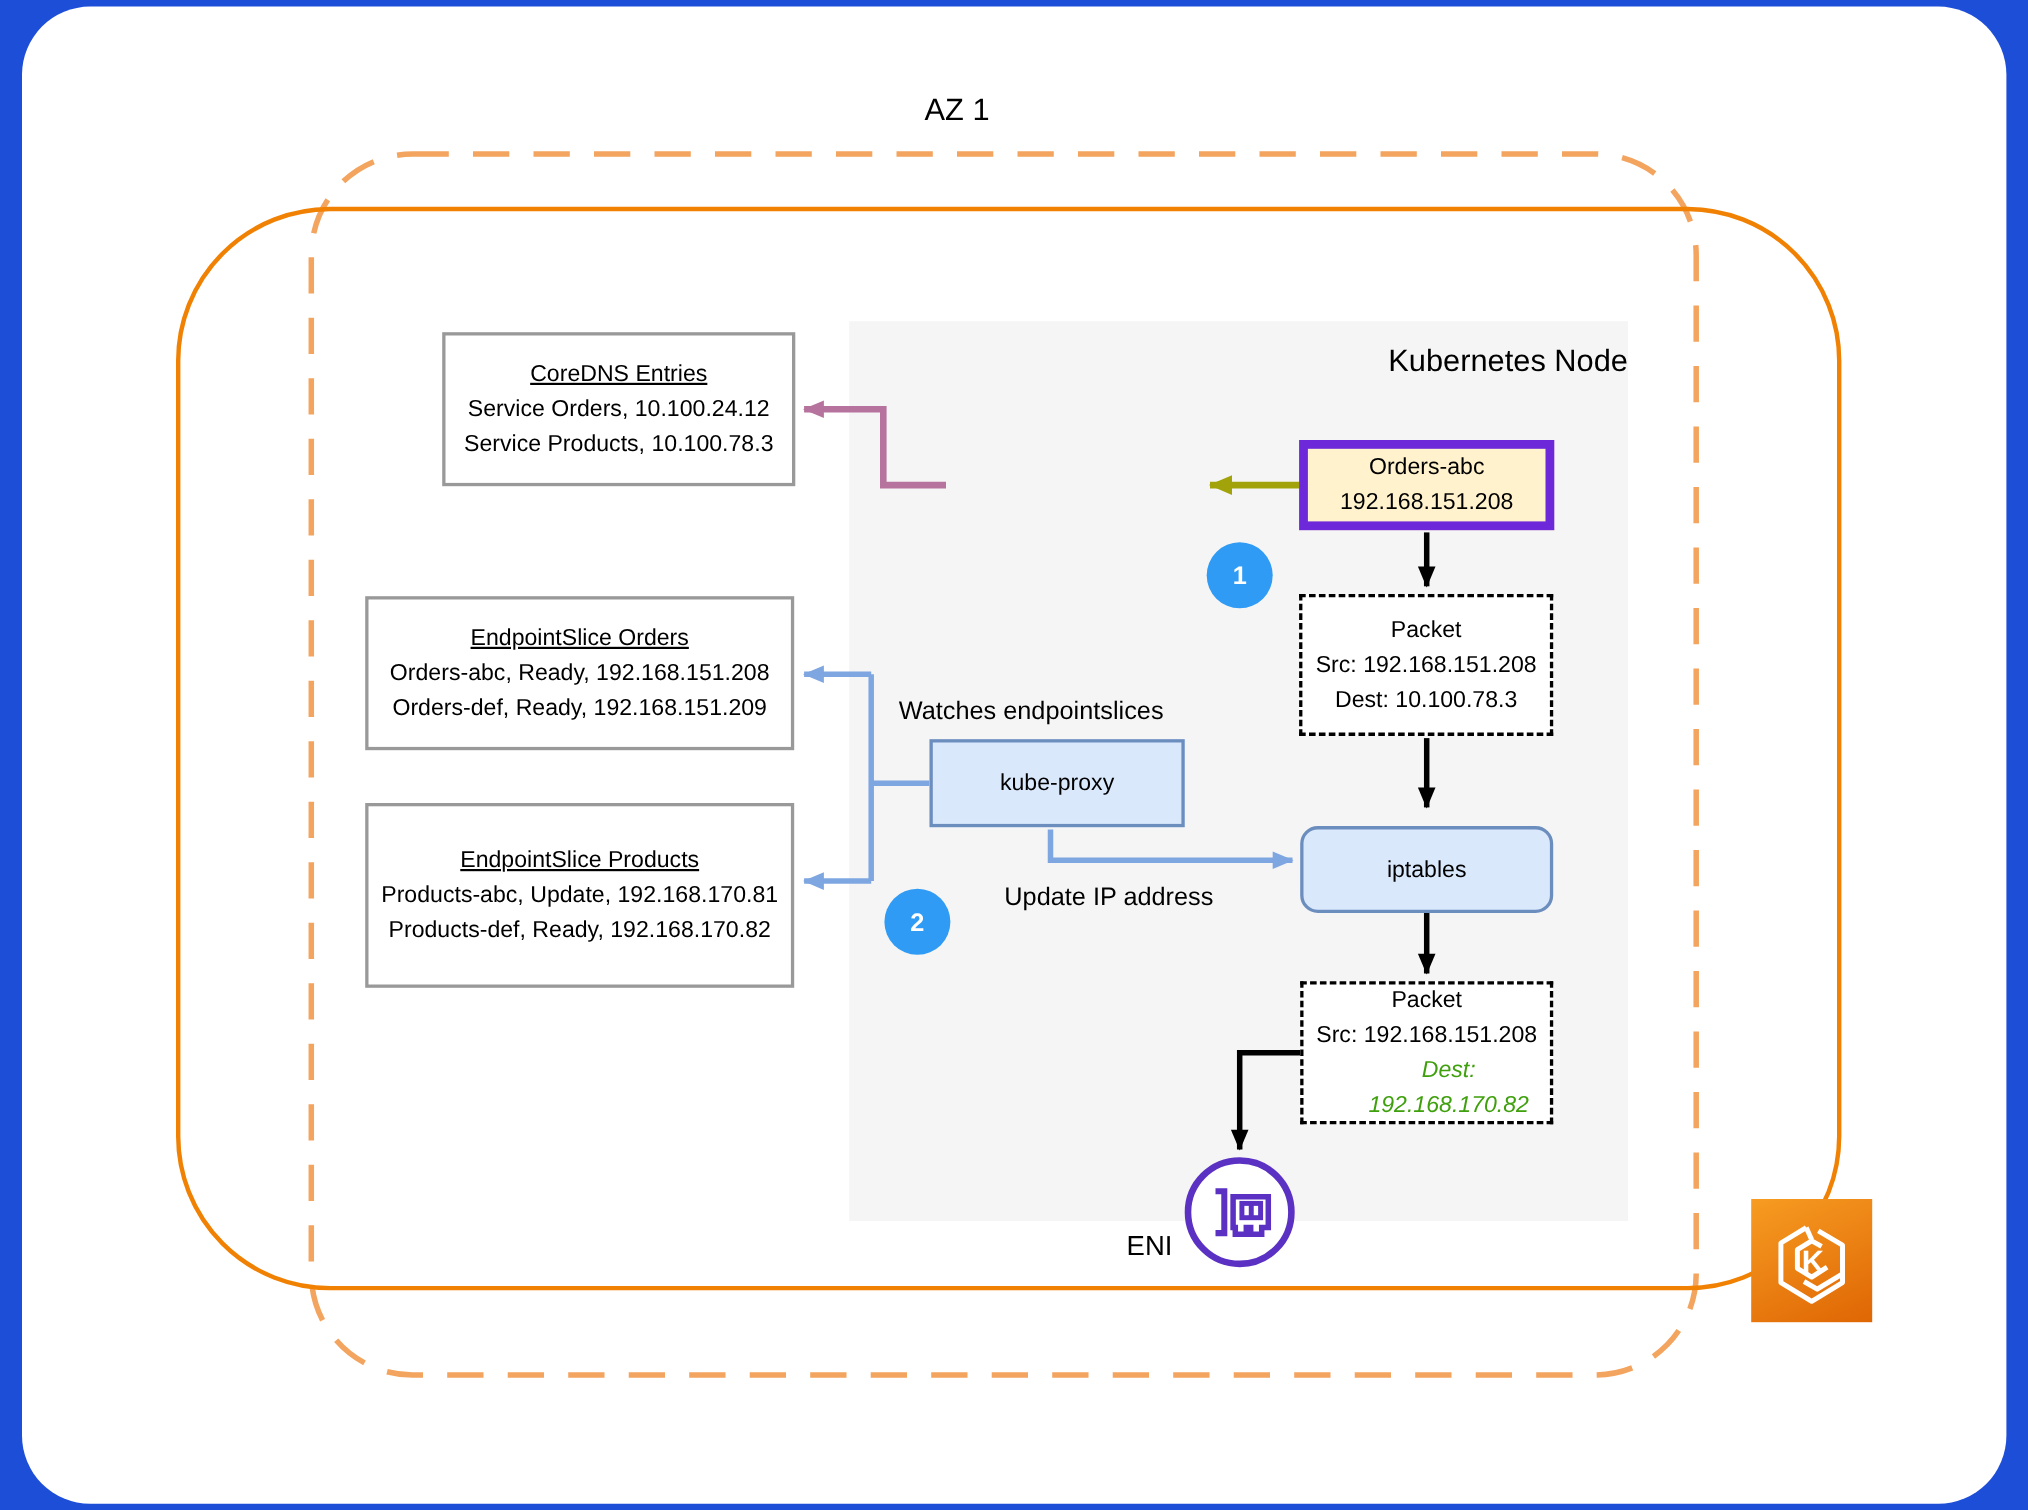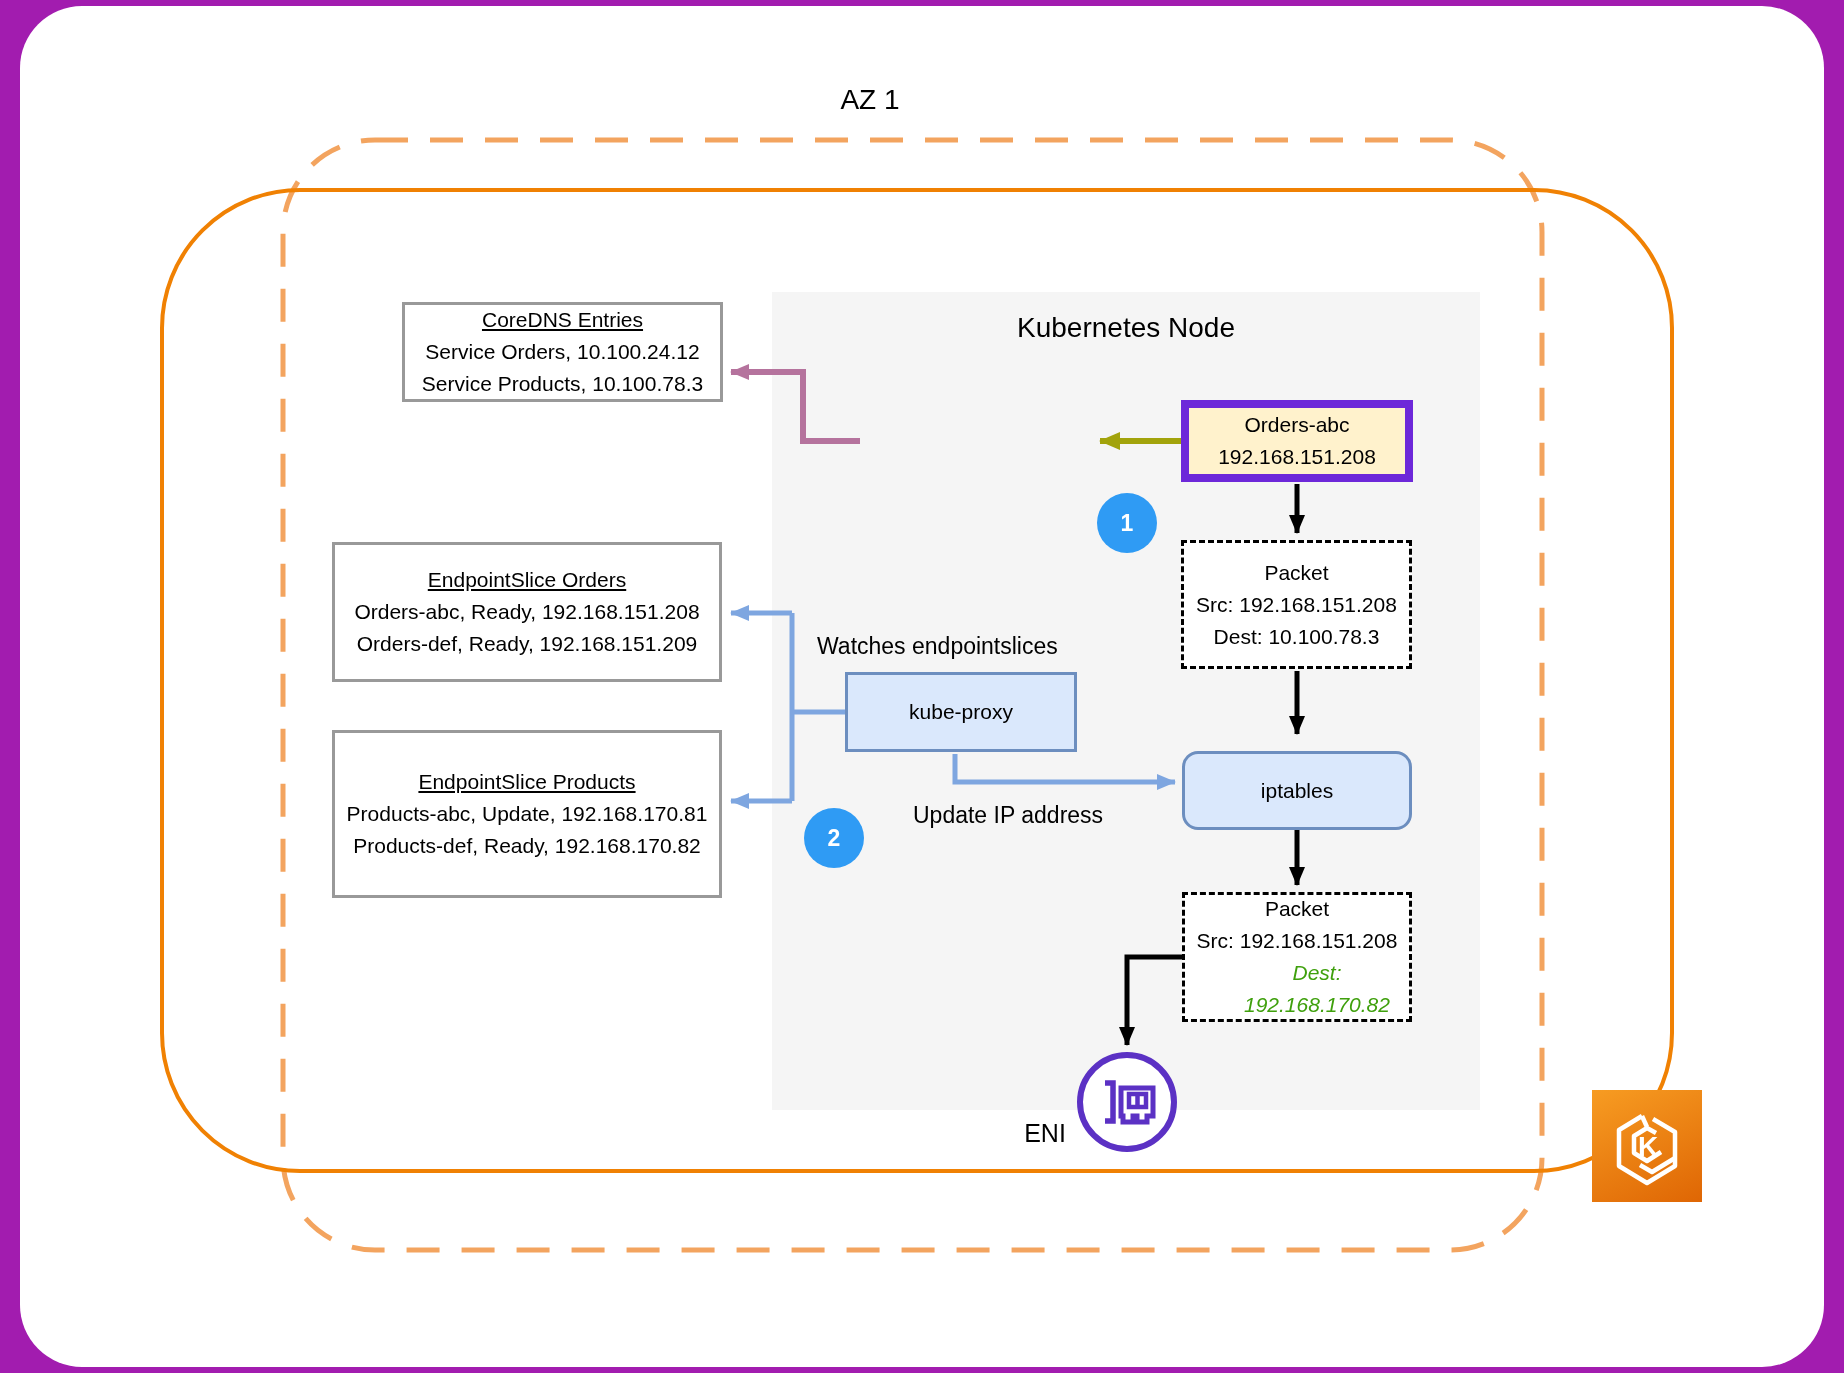--- a/index.html
+++ b/index.html
@@ -1,21 +1,21 @@
 <!DOCTYPE html>
 <html><head>
 <meta charset="utf-8">
 <style>
   html,body{margin:0;padding:0;background:#000;}
-  .canvas{position:relative;width:1844px;height:1373px;background:#a21caf;overflow:hidden;
+  .canvas{position:relative;width:1844px;height:1373px;background:#1d4ed8;overflow:hidden;
           font-family:"Liberation Sans","DejaVu Sans",sans-serif;color:#000;}
   .page{position:absolute;left:20px;top:6px;width:1804px;height:1361px;background:#ffffff;border-radius:62px;}
   .overlay{position:absolute;left:0;top:0;width:1844px;height:1373px;}
   .node-panel{position:absolute;left:772px;top:292px;width:708px;height:818px;background:#F5F5F5;}
-  .node-title{position:absolute;left:0;top:20px;width:100%;text-align:center;font-size:28px;}
+  .node-title{position:absolute;left:0;top:20px;width:100%;text-align:right;font-size:28px;}
   .az-label{position:absolute;left:785px;top:84px;width:170px;text-align:center;font-size:28px;}
   .box{position:absolute;box-sizing:border-box;display:flex;flex-direction:column;justify-content:center;
        align-items:center;text-align:center;font-size:21px;line-height:32px;background:#fff;}
   .gray-box{border:3px solid #999999;}
   .title-u{text-decoration:underline;}
   .purple-box{background:#E1D5E7;border:3px solid #9673A6;}
   .yellow-box{background:#FFF2CC;border:8px solid #6d28d9;}
   .blue-box{background:#DAE8FC;border:3px solid #6C8EBF;}
   .dashed-box{border:3px dashed #000000;}
   .rounded{border-radius:16px;}
@@ -70,21 +70,21 @@
     <path d="M1297 671 L1297 734" stroke="#000" stroke-width="5" fill="none" marker-end="url(#ah-black)"></path>
     <path d="M1297 822 L1297 885" stroke="#000" stroke-width="5" fill="none" marker-end="url(#ah-black)"></path>
     <path d="M1182 957 L1127 957 L1127 1045" stroke="#000" stroke-width="5" fill="none" marker-end="url(#ah-black)"></path>
 
     <path d="M955 754 L955 782 L1175 782" stroke="#7EA6E0" stroke-width="5" fill="none" marker-end="url(#ah-blue)"></path>
     <path d="M845 712 L792 712 M792 613 L792 801" stroke="#7EA6E0" stroke-width="5" fill="none"></path>
     <path d="M792 613 L731 613" stroke="#7EA6E0" stroke-width="5" fill="none" marker-end="url(#ah-blue)"></path>
     <path d="M792 801 L731 801" stroke="#7EA6E0" stroke-width="5" fill="none" marker-end="url(#ah-blue)"></path>
   </svg>
 
-  <div class="box gray-box" style="left:402px;top:302px;width:321px;height:100px;">
+  <div class="box gray-box" style="left:402px;top:302px;width:321px;height:140px;">
     <div class="title-u">CoreDNS Entries</div>
     <div>Service Orders, 10.100.24.12</div>
     <div>Service Products, 10.100.78.3</div>
   </div>
 
   <div class="box gray-box" style="left:332px;top:542px;width:390px;height:140px;">
     <div class="title-u">EndpointSlice Orders</div>
     <div>Orders-abc, Ready, 192.168.151.208</div>
     <div>Orders-def, Ready, 192.168.151.209</div>
   </div>

